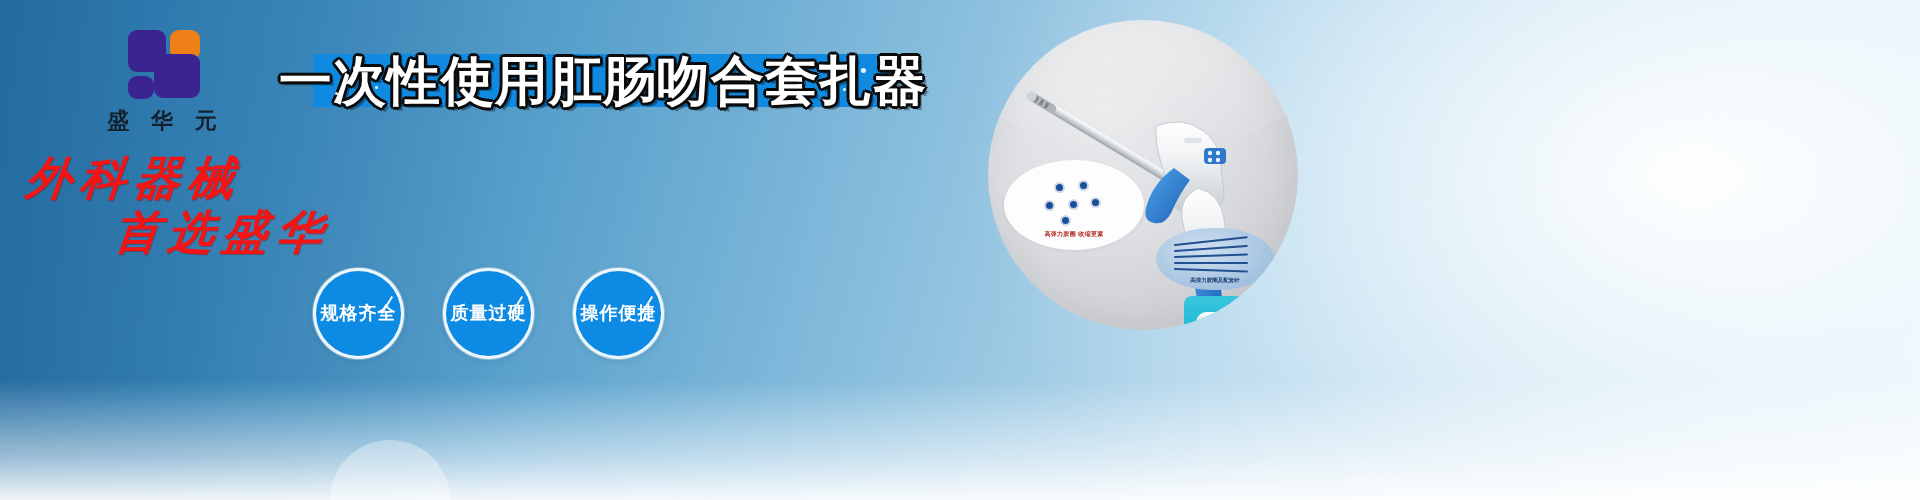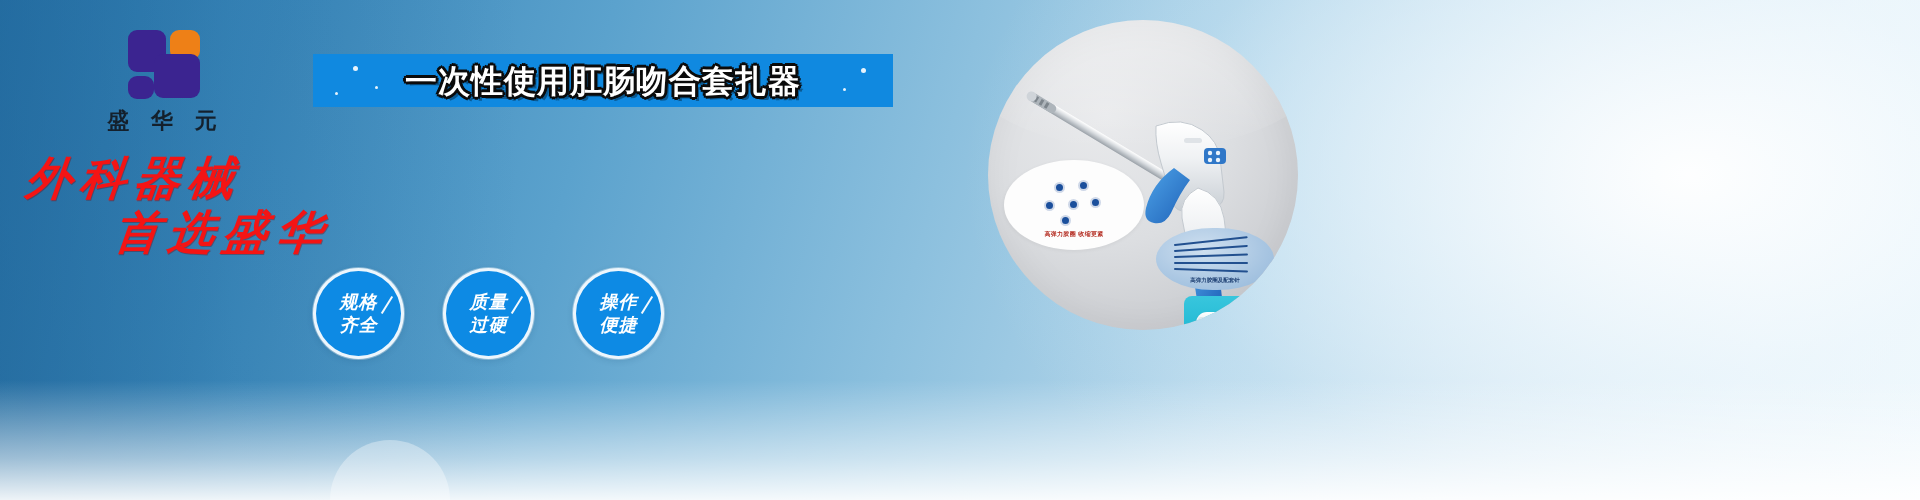--- a/index.html
+++ b/index.html
@@ -52,21 +52,21 @@
 
   
   .title-bar {
     position:absolute; left:313px; top:54px;
     width:580px; height:53px;
     background:#1089e0;
     display:flex; align-items:center; justify-content:center;
   }
   .title-bar .title-text {
     font-family:"DejaVu Sans","Liberation Sans",sans-serif;
-    font-size:32px; font-weight:700; color:#ffffff;
+    font-size:53px; font-weight:700; color:#ffffff;
     letter-spacing:1px; white-space:nowrap; line-height:1;
     text-shadow:
        3px 0 0 #0b0b0b, -3px 0 0 #0b0b0b, 0 3px 0 #0b0b0b, 0 -3px 0 #0b0b0b,
        2px 2px 0 #0b0b0b, -2px 2px 0 #0b0b0b, 2px -2px 0 #0b0b0b, -2px -2px 0 #0b0b0b,
        4px 4px 0 rgba(0,0,0,0.35);
   }
   .title-sparkle {
     position:absolute; background:#ffffff; border-radius:50%;
     opacity:0.9; pointer-events:none;
   }
@@ -104,22 +104,22 @@
   .badges {
     position:absolute; left:313px; top:268px;
     display:flex; gap:39px;
   }
   .badge {
     width:91px; height:91px; border-radius:50%;
     background:#0d8ae4;
     border:3px solid rgba(255,255,255,0.92);
     box-shadow:0 0 0 1px rgba(255,255,255,0.35), 0 2px 6px rgba(20,70,110,0.18);
     position:relative;
-    display:flex; flex-direction:column;
-    align-items:center; justify-content:center;font-style:italic;
+    display:flex; flex-direction:row;
+    align-items:center; justify-content:center;
   }
   .badge span {
     font-family:"DejaVu Sans","Liberation Sans",sans-serif;
     font-size:18px; font-weight:700; color:#ffffff;
     line-height:1.25; letter-spacing:1px;
   }
   .badge .slash {
     position:absolute; right:13px; top:24px;
     width:2px; height:20px; background:#ffffff;
     transform:rotate(32deg); opacity:0.95;

